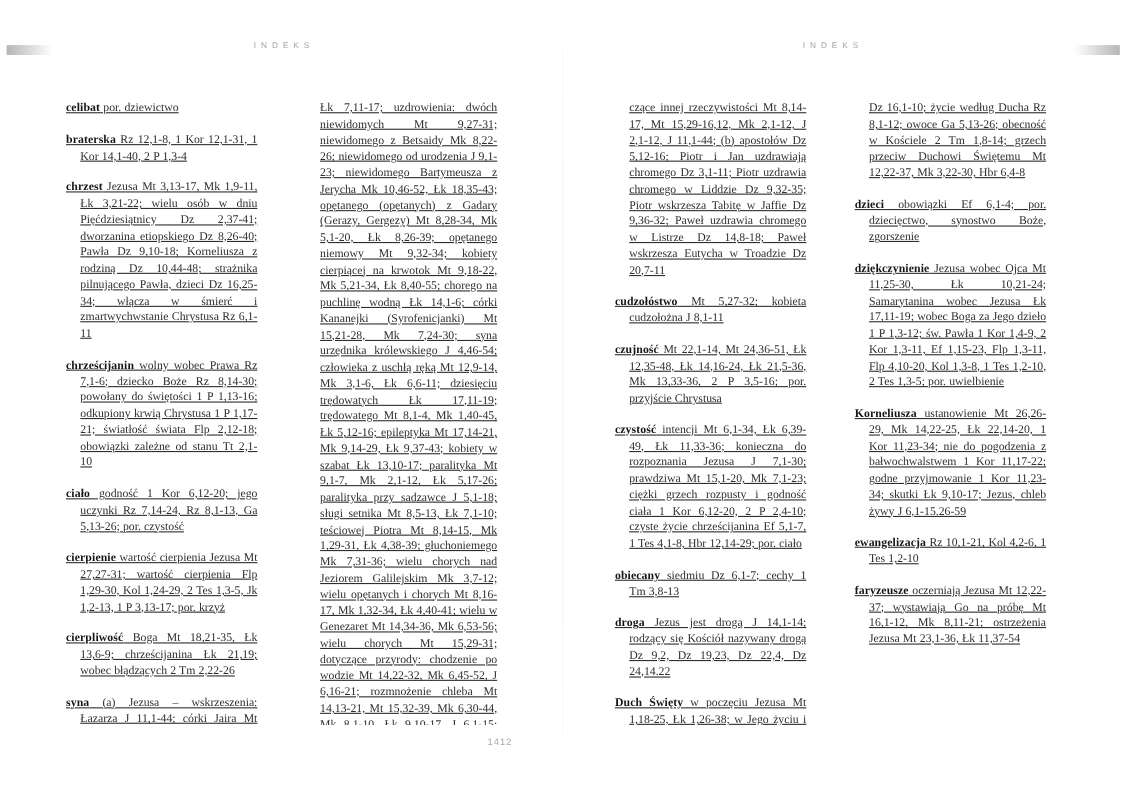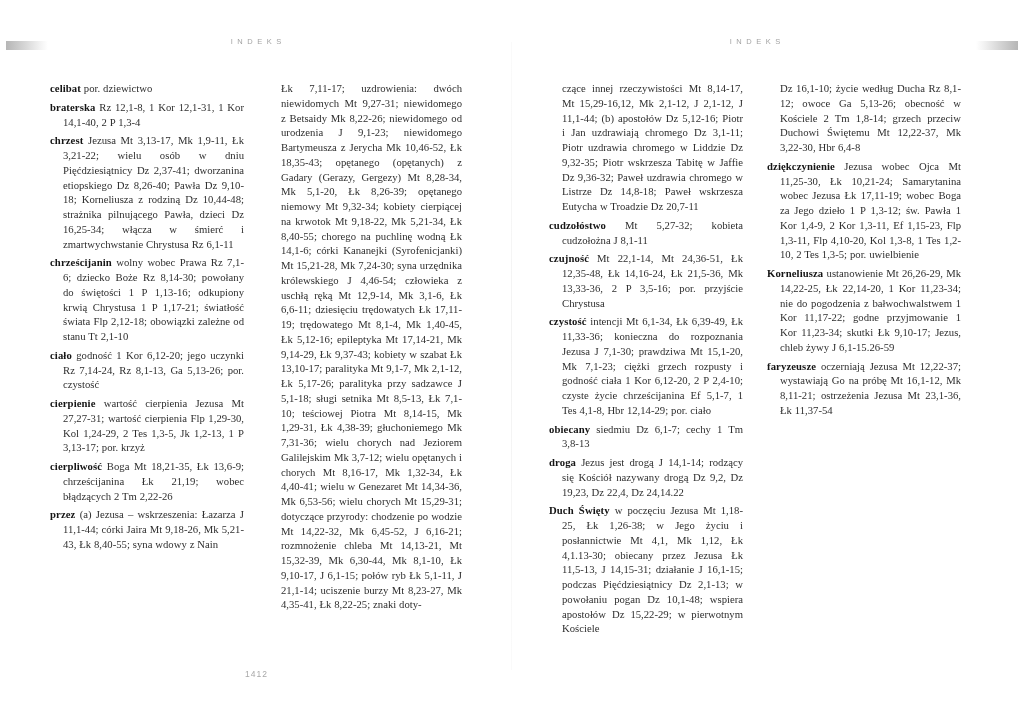--- a/index.html
+++ b/index.html
@@ -43,26 +43,26 @@
     display: flex; gap: 16px;
     height: 582px; overflow: hidden;
   }
   .col {
     width: 202px; height: 582px; overflow: hidden;
     text-align: justify;
     font-size: 10.7px; line-height: 14.75px;
     hyphens: auto;
     word-spacing: 0.02em;
   }
-  .entry { margin: 4px; padding-left: 13px; text-indent: -13px; }
+  .entry { margin: 14px; padding-left: 13px; text-indent: -13px; text-decoration: underline; }
   .entry.cont { text-indent: 0; }
   .entry b { font-weight: bold; color: #151515; letter-spacing: .1px; }
   .folio {
     position: absolute; top: 669px; left: 0; width: 100%;
-    text-align: center;
+    text-align: right;
     font-family: "Liberation Sans", sans-serif;
     font-size: 8.5px; letter-spacing: 1px; text-indent: 1px;
     color: #a8a8a8;
   }
 </style>
 </head>
 <body>
 
 <div id="spread">
   <div class="edge edge-left"></div>
@@ -73,21 +73,21 @@
     <div class="running-head">INDEKS</div>
     <div class="cols">
         <div class="col">
           <p class="entry"><b>celibat</b> por. dziewictwo</p>
           <p class="entry"><b>braterska</b> Rz 12,1-8, 1 Kor 12,1-31, 1 Kor 14,1-40, 2 P 1,3-4</p>
           <p class="entry"><b>chrzest</b> Jezusa Mt 3,13-17, Mk 1,9-11, Łk 3,21-22; wielu osób w dniu Pięćdziesiątnicy Dz 2,37-41; dworzanina etiopskiego Dz 8,26-40; Pawła Dz 9,10-18; Korneliusza z rodziną Dz 10,44-48; strażnika pilnującego Pawła, dzieci Dz 16,25-34; włącza w śmierć i zmartwychwstanie Chrystusa Rz 6,1-11</p>
           <p class="entry"><b>chrześcijanin</b> wolny wobec Prawa Rz 7,1-6; dziecko Boże Rz 8,14-30; powołany do świętości 1 P 1,13-16; odkupiony krwią Chrystusa 1 P 1,17-21; światłość świata Flp 2,12-18; obowiązki zależne od stanu Tt 2,1-10</p>
           <p class="entry"><b>ciało</b> godność 1 Kor 6,12-20; jego uczynki Rz 7,14-24, Rz 8,1-13, Ga 5,13-26; por. czystość</p>
           <p class="entry"><b>cierpienie</b> wartość cierpienia Jezusa Mt 27,27-31; wartość cierpienia Flp 1,29-30, Kol 1,24-29, 2 Tes 1,3-5, Jk 1,2-13, 1 P 3,13-17; por. krzyż</p>
           <p class="entry"><b>cierpliwość</b> Boga Mt 18,21-35, Łk 13,6-9; chrześcijanina Łk 21,19; wobec błądzących 2 Tm 2,22-26</p>
-          <p class="entry"><b>przez</b> (a) Jezusa – wskrzeszenia: Łazarza J 11,1-44; córki Jaira Mt 9,18-26, Mk 5,21-43, Łk 8,40-55; syna wdowy z Nain</p>
+          <p class="entry"><b>syna</b> (a) Jezusa – wskrzeszenia: Łazarza J 11,1-44; córki Jaira Mt 9,18-26, Mk 5,21-43, Łk 8,40-55; syna wdowy z Nain</p>
         </div>
         <div class="col">
           <p class="entry cont">Łk 7,11-17; uzdrowienia: dwóch niewidomych Mt 9,27-31; niewidomego z Betsaidy Mk 8,22-26; niewidomego od urodzenia J 9,1-23; niewidomego Bartymeusza z Jerycha Mk 10,46-52, Łk 18,35-43; opętanego (opętanych) z Gadary (Gerazy, Gergezy) Mt 8,28-34, Mk 5,1-20, Łk 8,26-39; opętanego niemowy Mt 9,32-34; kobiety cierpiącej na krwotok Mt 9,18-22, Mk 5,21-34, Łk 8,40-55; chorego na puchlinę wodną Łk 14,1-6; córki Kananejki (Syrofenicjanki) Mt 15,21-28, Mk 7,24-30; syna urzędnika królewskiego J 4,46-54; człowieka z uschłą ręką Mt 12,9-14, Mk 3,1-6, Łk 6,6-11; dziesięciu trędowatych Łk 17,11-19; trędowatego Mt 8,1-4, Mk 1,40-45, Łk 5,12-16; epileptyka Mt 17,14-21, Mk 9,14-29, Łk 9,37-43; kobiety w szabat Łk 13,10-17; paralityka Mt 9,1-7, Mk 2,1-12, Łk 5,17-26; paralityka przy sadzawce J 5,1-18; sługi setnika Mt 8,5-13, Łk 7,1-10; teściowej Piotra Mt 8,14-15, Mk 1,29-31, Łk 4,38-39; głuchoniemego Mk 7,31-36; wielu chorych nad Jeziorem Galilejskim Mk 3,7-12; wielu opętanych i chorych Mt 8,16-17, Mk 1,32-34, Łk 4,40-41; wielu w Genezaret Mt 14,34-36, Mk 6,53-56; wielu chorych Mt 15,29-31; dotyczące przyrody: chodzenie po wodzie Mt 14,22-32, Mk 6,45-52, J 6,16-21; rozmnożenie chleba Mt 14,13-21, Mt 15,32-39, Mk 6,30-44, Mk 8,1-10, Łk 9,10-17, J 6,1-15; połów ryb Łk 5,1-11, J 21,1-14; uciszenie burzy Mt 8,23-27, Mk 4,35-41, Łk 8,22-25; znaki doty-</p>
         </div>
       </div>
     <div class="folio">1412</div>
   </section>
 
   <section class="page page-recto">
     <div class="running-head">INDEKS</div>
@@ -96,19 +96,21 @@
           <p class="entry cont">czące innej rzeczywistości Mt 8,14-17, Mt 15,29-16,12, Mk 2,1-12, J 2,1-12, J 11,1-44; (b) apostołów Dz 5,12-16; Piotr i Jan uzdrawiają chromego Dz 3,1-11; Piotr uzdrawia chromego w Liddzie Dz 9,32-35; Piotr wskrzesza Tabitę w Jaffie Dz 9,36-32; Paweł uzdrawia chromego w Listrze Dz 14,8-18; Paweł wskrzesza Eutycha w Troadzie Dz 20,7-11</p>
           <p class="entry"><b>cudzołóstwo</b> Mt 5,27-32; kobieta cudzołożna J 8,1-11</p>
           <p class="entry"><b>czujność</b> Mt 22,1-14, Mt 24,36-51, Łk 12,35-48, Łk 14,16-24, Łk 21,5-36, Mk 13,33-36, 2 P 3,5-16; por. przyjście Chrystusa</p>
           <p class="entry"><b>czystość</b> intencji Mt 6,1-34, Łk 6,39-49, Łk 11,33-36; konieczna do rozpoznania Jezusa J 7,1-30; prawdziwa Mt 15,1-20, Mk 7,1-23; ciężki grzech rozpusty i godność ciała 1 Kor 6,12-20, 2 P 2,4-10; czyste życie chrześcijanina Ef 5,1-7, 1 Tes 4,1-8, Hbr 12,14-29; por. ciało</p>
           <p class="entry"><b>obiecany</b> siedmiu Dz 6,1-7; cechy 1 Tm 3,8-13</p>
           <p class="entry"><b>droga</b> Jezus jest drogą J 14,1-14; rodzący się Kościół nazywany drogą Dz 9,2, Dz 19,23, Dz 22,4, Dz 24,14.22</p>
           <p class="entry"><b>Duch Święty</b> w poczęciu Jezusa Mt 1,18-25, Łk 1,26-38; w Jego życiu i posłannictwie Mt 4,1, Mk 1,12, Łk 4,1.13-30; obiecany przez Jezusa Łk 11,5-13, J 14,15-31; działanie J 16,1-15; podczas Pięćdziesiątnicy Dz 2,1-13; w powołaniu pogan Dz 10,1-48; wspiera apostołów Dz 15,22-29; w pierwotnym Kościele</p>
         </div>
         <div class="col">
           <p class="entry cont">Dz 16,1-10; życie według Ducha Rz 8,1-12; owoce Ga 5,13-26; obecność w Kościele 2 Tm 1,8-14; grzech przeciw Duchowi Świętemu Mt 12,22-37, Mk 3,22-30, Hbr 6,4-8</p>
+          <p class="entry"><b>dzieci</b> obowiązki Ef 6,1-4; por. dziecięctwo, synostwo Boże, zgorszenie</p>
           <p class="entry"><b>dziękczynienie</b> Jezusa wobec Ojca Mt 11,25-30, Łk 10,21-24; Samarytanina wobec Jezusa Łk 17,11-19; wobec Boga za Jego dzieło 1 P 1,3-12; św. Pawła 1 Kor 1,4-9, 2 Kor 1,3-11, Ef 1,15-23, Flp 1,3-11, Flp 4,10-20, Kol 1,3-8, 1 Tes 1,2-10, 2 Tes 1,3-5; por. uwielbienie</p>
           <p class="entry"><b>Korneliusza</b> ustanowienie Mt 26,26-29, Mk 14,22-25, Łk 22,14-20, 1 Kor 11,23-34; nie do pogodzenia z bałwochwalstwem 1 Kor 11,17-22; godne przyjmowanie 1 Kor 11,23-34; skutki Łk 9,10-17; Jezus, chleb żywy J 6,1-15.26-59</p>
+          <p class="entry"><b>ewangelizacja</b> Rz 10,1-21, Kol 4,2-6, 1 Tes 1,2-10</p>
           <p class="entry"><b>faryzeusze</b> oczerniają Jezusa Mt 12,22-37; wystawiają Go na próbę Mt 16,1-12, Mk 8,11-21; ostrzeżenia Jezusa Mt 23,1-36, Łk 11,37-54</p>
         </div>
       </div>
   </section>
 </div>
 
 </body></html>

